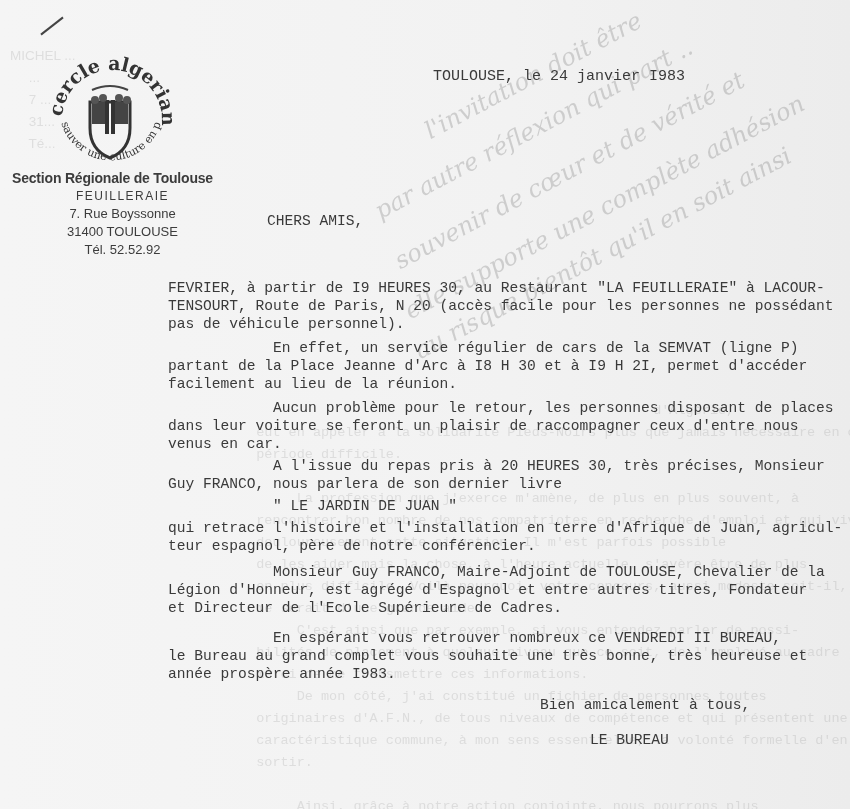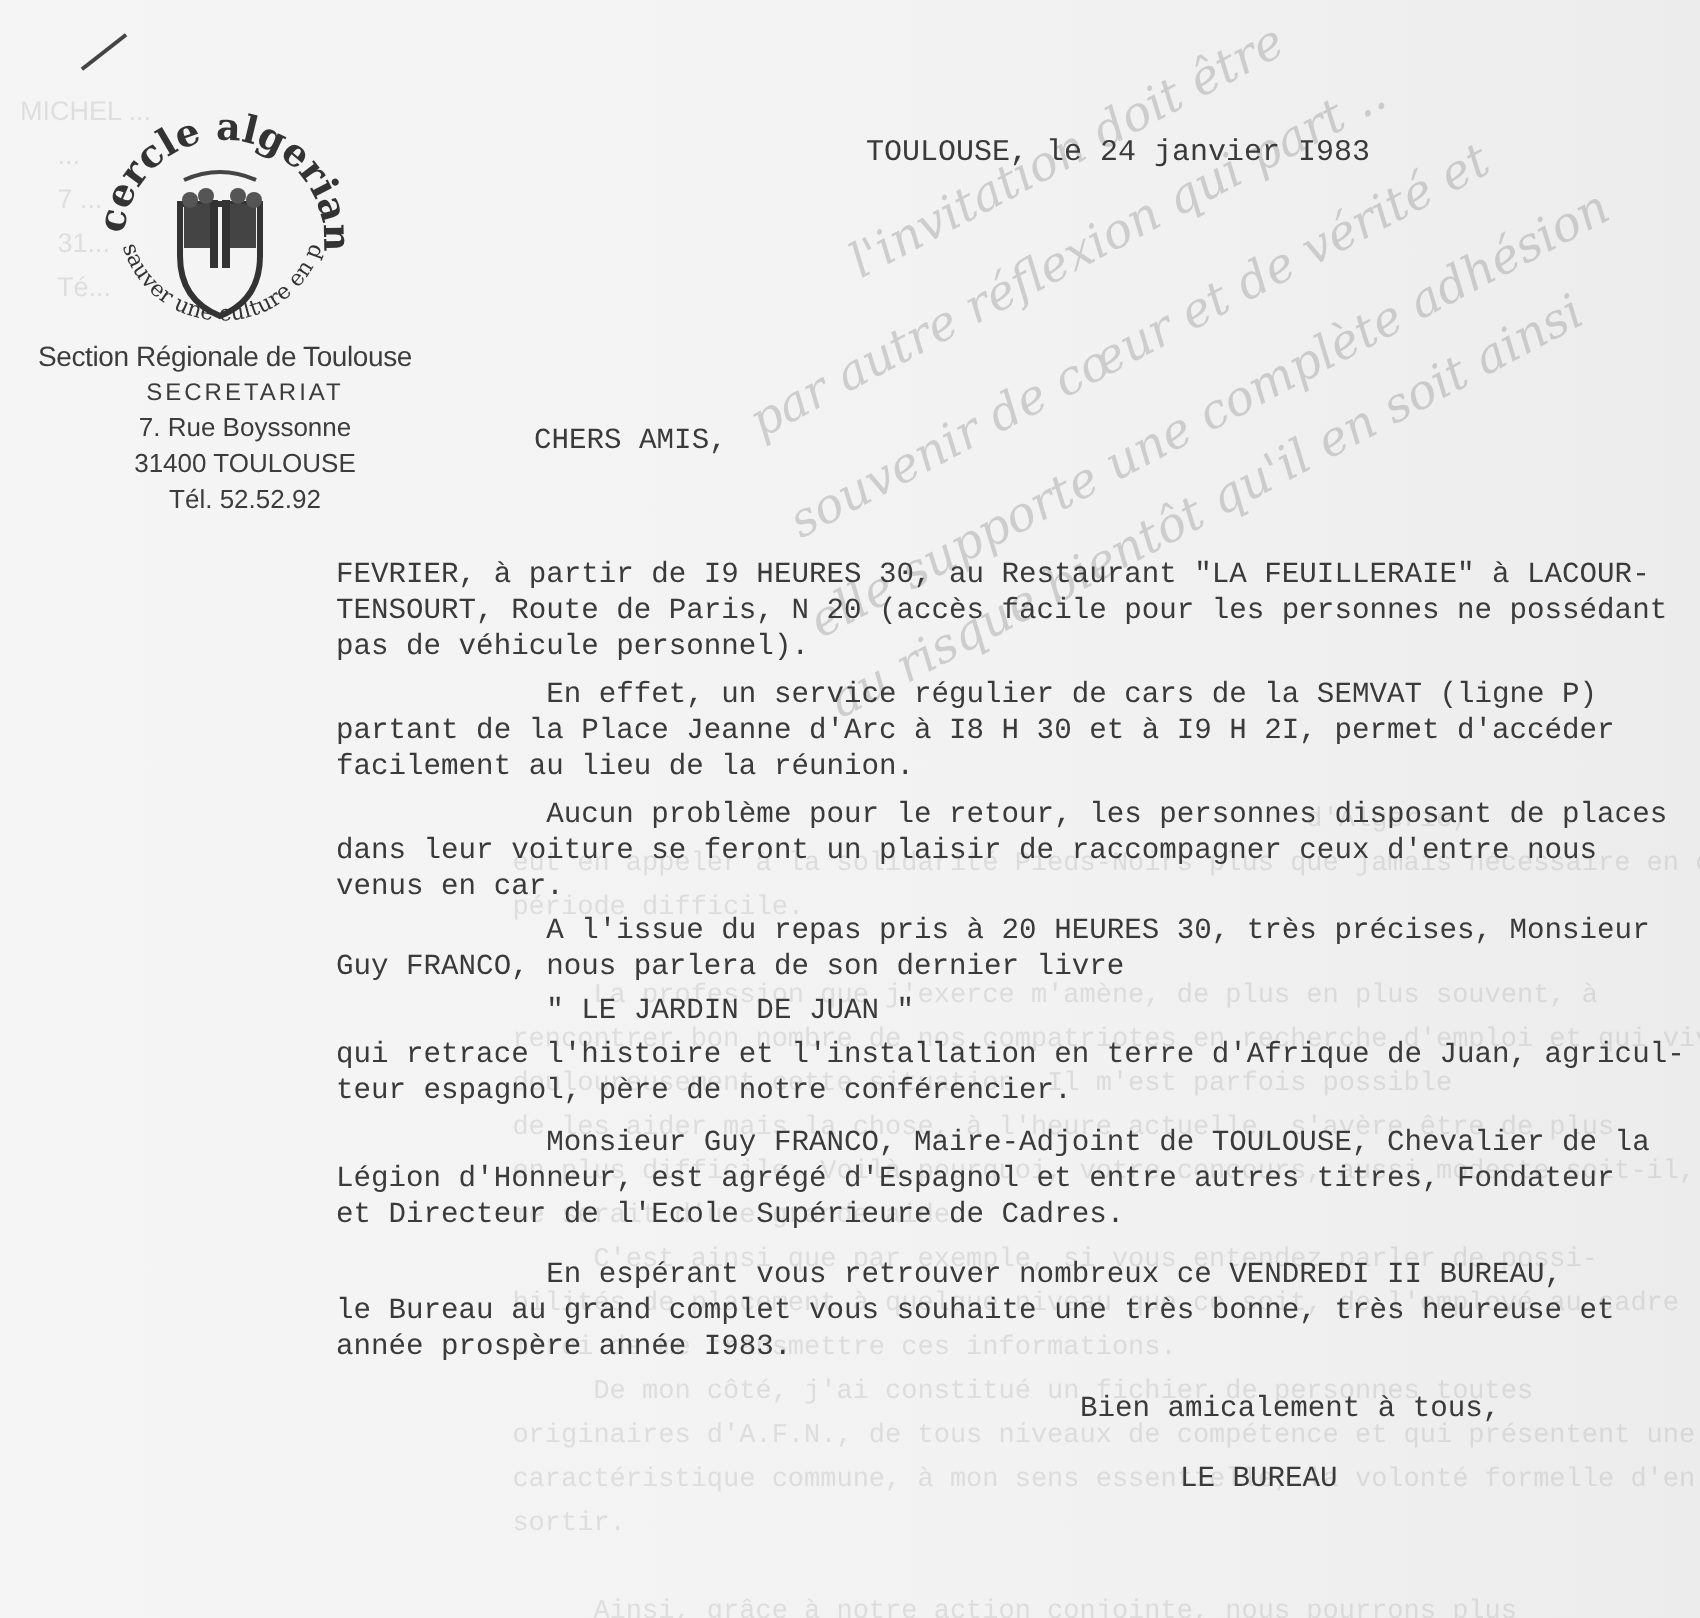--- a/index.html
+++ b/index.html
@@ -22,21 +22,21 @@
   .hand {
     position: absolute; color: rgba(110,110,110,0.28);
     font-family: "DejaVu Serif", serif; font-style: italic; font-size: 24px;
     transform-origin: left top; white-space: nowrap;
   }
   .logo { position: absolute; left: 40px; top: 40px; width: 140px; height: 140px; }
   .letterhead {
     position: absolute; left: 0; top: 170px; width: 225px; text-align: center;
     font-family: "Liberation Sans", sans-serif; color: #3c3c3c;
   }
-  .lh-section { font-size: 14px; font-weight: normal; letter-spacing: -0.2px; margin-left: 0px; }
+  .lh-section { font-size: 14px; font-weight: bold; letter-spacing: -0.2px; margin-left: 0px; }
   .lh-secret { font-size: 12px; letter-spacing: 1.5px; margin-top: 3px; margin-left: 20px;}
   .lh-line { font-size: 13px; margin-top: 3px; margin-left: 20px;}
   .date { position: absolute; left: 433px; top: 68px; font-size: 15px; }
   .line { position: absolute; white-space: pre; font-size: 14.6px; }
   .pen-mark { position: absolute; left: 38px; top: 25px; width: 28px; height: 2px; background: #444; transform: rotate(-38deg); }
 </style>
 </head>
 <body>
 
 <div class="page">
@@ -97,21 +97,21 @@
     <rect x="71" y="60" width="4" height="34" fill="#333"></rect>
     <circle cx="55" cy="60" r="4" fill="#555"></circle>
       <circle cx="63" cy="58" r="4" fill="#555"></circle>
     <circle cx="79" cy="58" r="4" fill="#555"></circle>
       <circle cx="87" cy="60" r="4" fill="#555"></circle>
     <path d="M52 50 Q70 42 88 50" stroke="#444" stroke-width="2" fill="none"></path>
   </svg>
 
   <div class="letterhead">
     <div class="lh-section">Section Régionale de Toulouse</div>
-    <div class="lh-secret">SECRETARIAT</div>
+    <div class="lh-secret">FEUILLERAIE</div>
     <div class="lh-line">7. Rue Boyssonne</div>
     <div class="lh-line">31400 TOULOUSE</div>
     <div class="lh-line">Tél. 52.52.92</div>
   </div>
 
   <div class="date">TOULOUSE, le 24 janvier I983</div>
 
   <div class="line" style="left:267px; top:213px;">CHERS AMIS,</div>
 
   <div class="line" style="left:168px; top:280px;">FEVRIER, à partir de I9 HEURES 30, au Restaurant "LA FEUILLERAIE" à LACOUR-</div>

